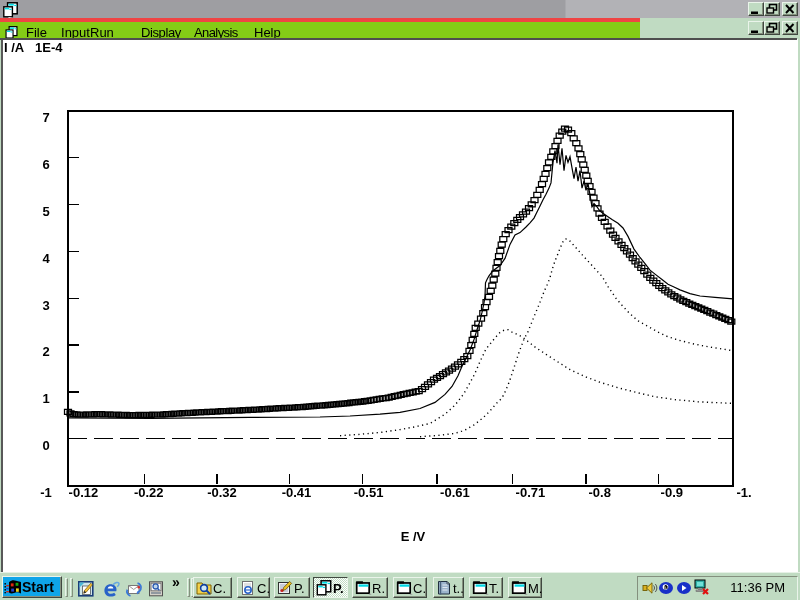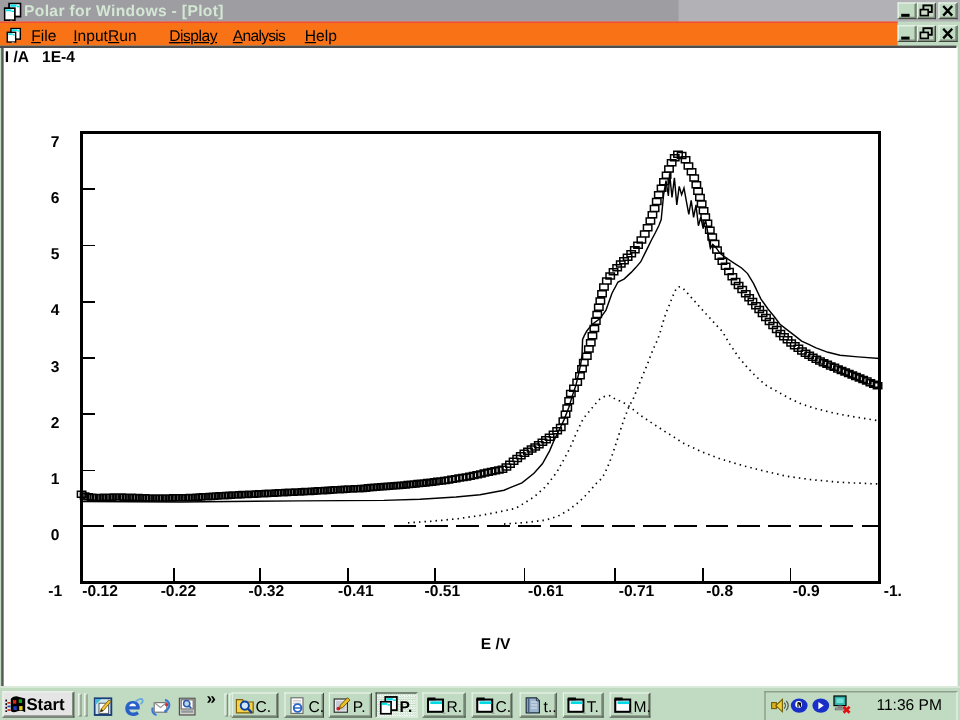--- a/index.html
+++ b/index.html
@@ -4,29 +4,29 @@
 html,body{width:800px;height:600px;overflow:hidden;background:#c0dbc2;
 font-family:"Liberation Sans",sans-serif;}
 .abs{position:absolute}
 #titlebar{position:absolute;left:0;top:0;width:800px;height:18px;background:linear-gradient(to right,#9e9ea2 0,#9e9ea2 565px,#b2b2b6 566px,#b2b2b6 100%)}
 #title-text{position:absolute;left:20px;top:1px;font-size:13px;font-weight:bold;color:#d4e6d4;letter-spacing:0.3px}
 .cbtn{position:absolute;width:16px;height:14px;background:#c0dbc2;
 border-top:1px solid #eaf4ea;border-left:1px solid #eaf4ea;
 border-right:1px solid #404840;border-bottom:1px solid #404840;
 box-shadow:inset -1px -1px 0 #84907e}
 .cbtn svg{position:absolute;left:-1px;top:-1px}
-#menubar{position:absolute;left:0;top:18px;width:748px;height:20px;background:#f97316;border-top:1px solid #ef4444}
+#menubar{position:absolute;left:0;top:18px;width:640px;height:20px;background:#84cc16;border-top:4px solid #ef4444}
 .mi{position:absolute;top:3px;font-size:13px;color:#000}
 #menuline{position:absolute;left:0;top:38px;width:797px;height:2px;background:#4e4e4e}
 #client{position:absolute;left:3px;top:39px;width:795px;height:533px;background:#fff}
 #lborder{position:absolute;left:1px;top:40px;width:2px;height:532px;background:#585858}
 #plot{position:absolute;left:0;top:0}
 .pl{font:bold 13px "Liberation Sans",sans-serif;fill:#000}
 #taskbar{position:absolute;left:0;top:572px;width:800px;height:28px;background:#c0dbc2;border-top:1px solid #e6f1e6}
-#startbtn{position:absolute;left:2px;top:3px;width:60px;height:22px;background:#e5e5e5;
+#startbtn{position:absolute;left:2px;top:3px;width:60px;height:22px;background:#0ea5e9;
 border-top:1px solid #eaf4ea;border-left:1px solid #eaf4ea;border-right:1px solid #404840;border-bottom:1px solid #404840;
 box-shadow:inset -1px -1px 0 #84907e}
 #startbtn span{position:absolute;left:19px;top:2px;font-size:14px;font-weight:bold}
 .grip{position:absolute;top:5px;width:3px;height:19px;background:#c0dbc2;
 border-top:1px solid #eaf4ea;border-left:1px solid #eaf4ea;border-right:1px solid #84907e;border-bottom:1px solid #84907e}
 .tbtn{position:absolute;top:4px;height:21px;background:#c0dbc2;font-size:13px;
 border-top:1px solid #eaf4ea;border-left:1px solid #eaf4ea;border-right:1px solid #404840;border-bottom:1px solid #404840;
 box-shadow:inset -1px -1px 0 #84907e}
 .tbtn.pressed{background:repeating-conic-gradient(#fff 0 25%,#c0dbc2 0 50%);background-size:2px 2px;border-top:1px solid #404840;border-left:1px solid #404840;border-right:1px solid #eaf4ea;border-bottom:1px solid #eaf4ea;box-shadow:none}
 #tray{position:absolute;left:637px;top:3px;width:161px;height:37px;
@@ -87,21 +87,20 @@
 <div id="titlebar">
 <svg class="abs " style="left:3px;top:2px" width="15" height="16" viewBox="0 0 15 16">
       <rect x="4.6" y="0.8" width="9.6" height="11" fill="#fff" stroke="#000" stroke-width="1.5"></rect>
       <rect x="5.6" y="1.8" width="5.2" height="1.8" fill="#00e0e8"></rect>
       <rect x="11.2" y="2.8" width="2.4" height="1.3" fill="#00e0e8"></rect>
       <rect x="0.8" y="4.8" width="8.6" height="10" fill="#fff" stroke="#000" stroke-width="1.4"></rect>
       <rect x="1.8" y="5.8" width="4.4" height="1.6" fill="#00e0e8"></rect>
       <rect x="6.4" y="6.8" width="2.2" height="1.2" fill="#00e0e8"></rect>
       <path d="M6 15l4 1H5z" fill="#e8e8e8"></path>
     </svg>
-<span id="title-text">Polar for Windows - [Plot]</span>
 </div>
 <div class="cbtn" style="left:748px;top:2px">
     <svg width="16" height="14" viewBox="0 0 16 14">
       <rect x="3" y="9.5" width="7" height="2.5" fill="#000"></rect>
     </svg>
   </div>
 <div class="cbtn" style="left:764px;top:2px">
     <svg width="16" height="14" viewBox="0 0 16 14">
       <rect x="5.5" y="2.5" width="7" height="5.5" fill="none" stroke="#000" stroke-width="1.6"></rect>
       <rect x="3" y="6" width="6.5" height="5" fill="#cfdcca" stroke="#000" stroke-width="1.4"></rect>

